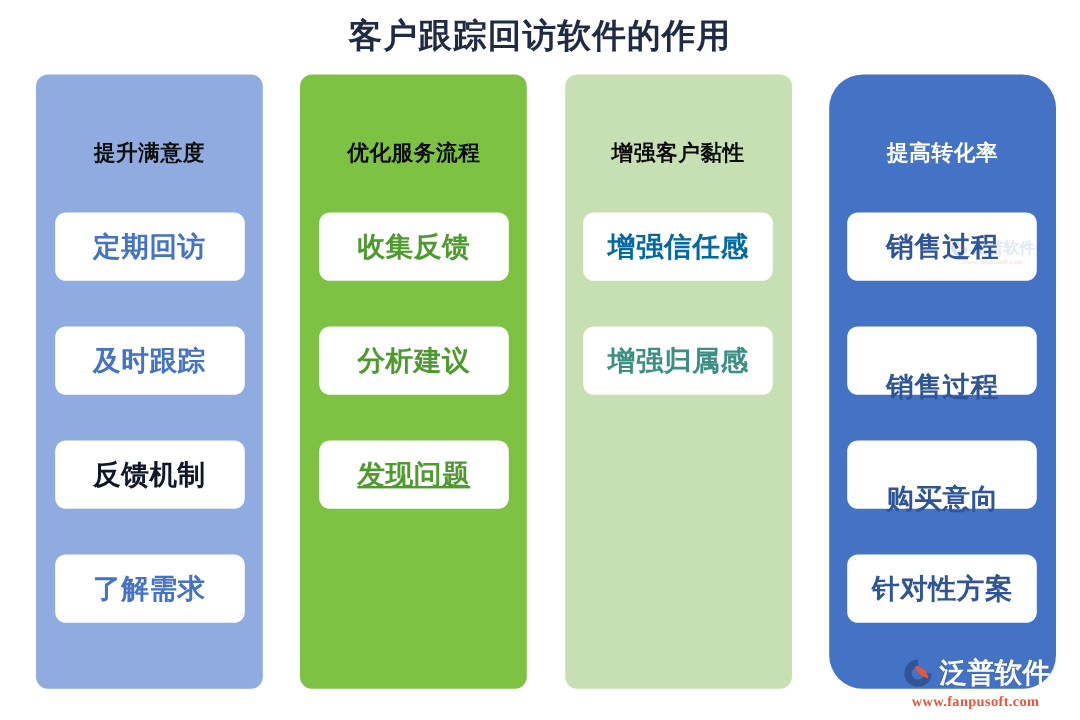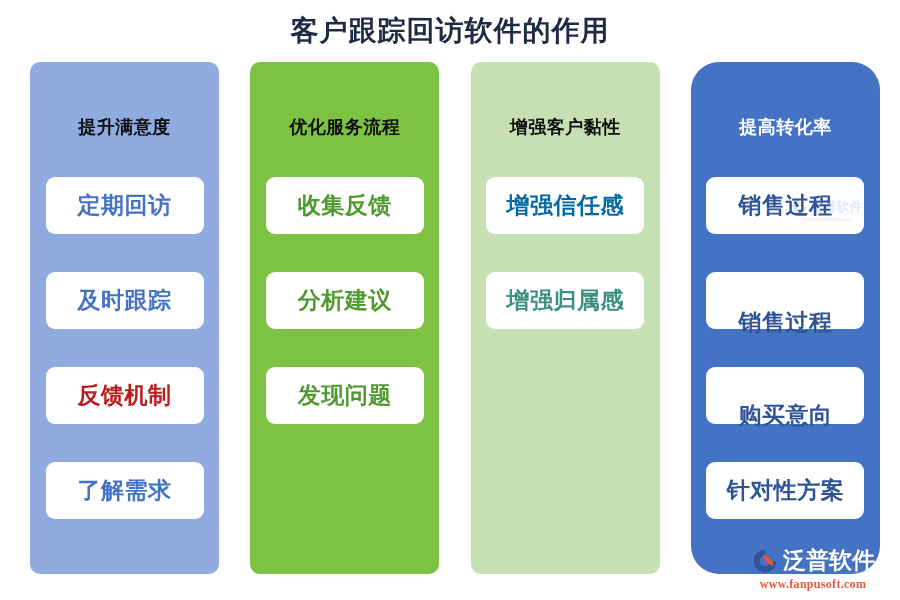--- a/index.html
+++ b/index.html
@@ -212,39 +212,39 @@
     <div class="column c0" style="background: rgb(143, 171, 223);">
       <div class="col-header" style="color: rgb(13, 13, 13);">提升满意度</div>
       <div class="card-list">
         <div class="card">
           <span class="card-label" style="color: rgb(68, 114, 196);">定期回访</span>
         </div>
         <div class="card">
           <span class="card-label" style="color: rgb(68, 114, 196);">及时跟踪</span>
         </div>
         <div class="card">
-          <span class="card-label" style="color: #b91c1c;">反馈机制</span>
+          <span class="card-label" style="color: #0f172a;">反馈机制</span>
         </div>
         <div class="card">
           <span class="card-label" style="color: rgb(68, 114, 196);">了解需求</span>
         </div>
       </div>
     </div>
 
     <div class="column c1" style="background: rgb(125, 194, 66);">
       <div class="col-header" style="color: rgb(13, 13, 13);">优化服务流程</div>
       <div class="card-list">
         <div class="card">
           <span class="card-label" style="color: rgb(78, 154, 47);">收集反馈</span>
         </div>
         <div class="card">
           <span class="card-label" style="color: rgb(78, 154, 47);">分析建议</span>
         </div>
         <div class="card">
-          <span class="card-label" style="color: rgb(78, 154, 47);">发现问题</span>
+          <span class="card-label" style="color: rgb(78, 154, 47); text-decoration: underline;">发现问题</span>
         </div>
       </div>
     </div>
 
     <div class="column c2" style="background: rgb(198, 224, 180);">
       <div class="col-header" style="color: rgb(13, 13, 13);">增强客户黏性</div>
       <div class="card-list">
         <div class="card">
           <span class="card-label" style="color: #0369a1;">增强信任感</span>
         </div>

